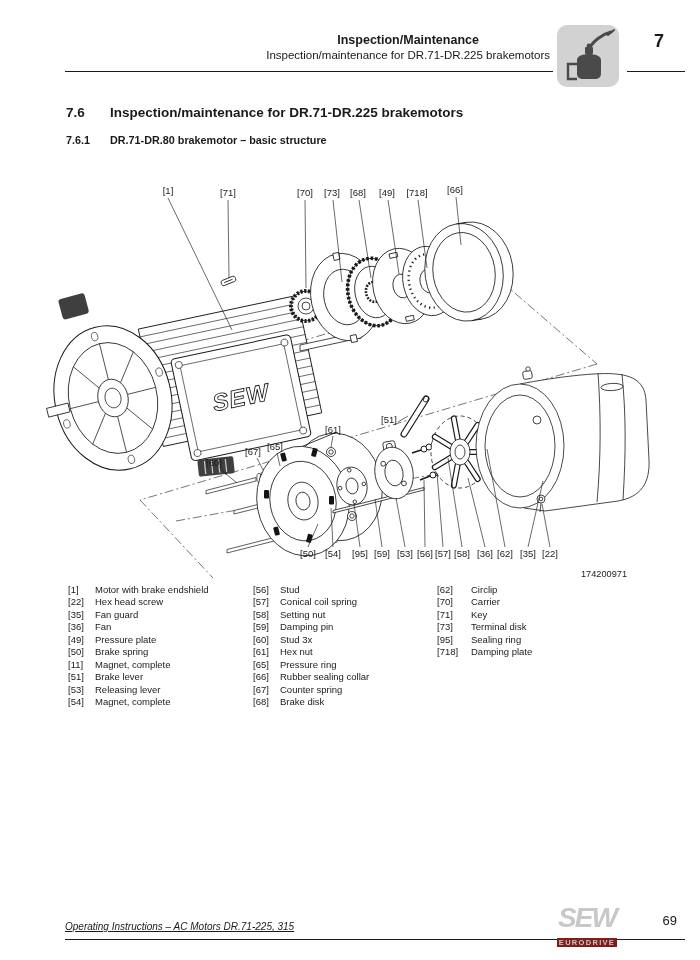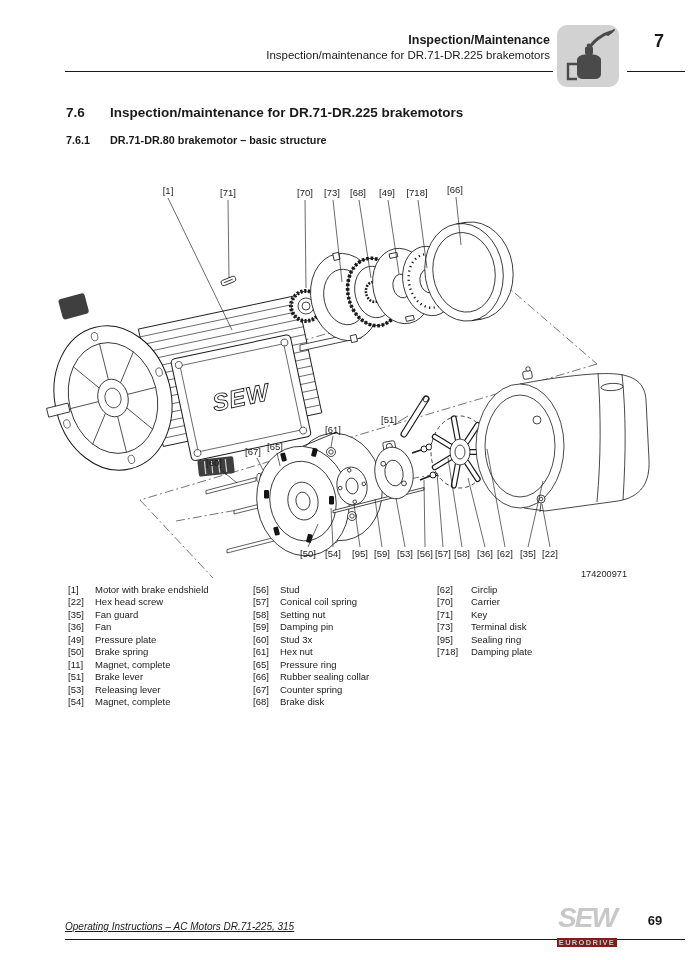--- a/index.html
+++ b/index.html
@@ -1,19 +1,19 @@
 <!DOCTYPE html>
 <html style="--icon-box-bg: #d2d2d2; --logo-gray: #c8c8c8;"><head>
 <meta charset="utf-8">
 <style>
   html,body{margin:0;padding:0;background:#fff;}
   .page{position:relative;width:700px;height:960px;background:#fff;overflow:hidden;
         font-family:"Liberation Sans",sans-serif;color:#1a1a1a;outline:1px solid #c6c6c6;}
   
-  .hdr-titles{position:absolute;top:33px;right:150px;text-align:right;white-space:nowrap;}
+  .hdr-titles{position:absolute;top:33px;right:150px;text-align:center;white-space:nowrap;}
   .hdr-bold{font-size:12.5px;font-weight:bold;line-height:15px;}
   .hdr-sub{font-size:11.5px;line-height:15px;}
   .icon-box{position:absolute;left:557px;top:25px;width:62px;height:62px;
             background:var(--icon-box-bg,#d2d2d2);border-radius:10px;}
   .chapter{position:absolute;left:634px;top:31px;width:50px;text-align:center;
            font-size:18px;font-weight:bold;}
   .rule{position:absolute;height:1.4px;background:#1a1a1a;}
   .rule-left{top:71px;left:65px;width:488px;}
   .rule-right{top:71px;left:627px;width:58px;}
   
@@ -32,22 +32,22 @@
   .pl-col.c3 .ref{flex-basis:34px;}
   .c1{left:68px;width:186px;} .c2{left:253px;width:186px;} .c3{left:437px;width:240px;}
   
   .ft-text{position:absolute;left:65px;top:921px;font-style:italic;font-size:10px;text-decoration:underline;}
   .ft-rule{position:absolute;top:939px;left:65px;width:620px;height:1.3px;background:#1a1a1a;}
   .logo{position:absolute;left:549px;top:905px;width:76px;text-align:center;}
   .logo-sew{font-size:28px;font-weight:bold;font-style:italic;letter-spacing:-2px;
             color:var(--logo-gray,#c8c8c8);line-height:26px;}
   .logo-sub{position:relative;display:inline-block;font-size:7.5px;font-weight:bold;
             letter-spacing:1.3px;color:var(--logo-gray,#c8c8c8);background:#7f1d1d;padding:0 2px;}
-  .page-num{position:absolute;left:633px;top:913px;width:44px;text-align:center;
-            font-size:13px;font-weight:bold;}
+  .page-num{position:absolute;left:633px;top:913px;width:44px;text-align:right;
+            font-size:13px;font-weight:normal;}
 </style>
 </head>
 <body>
 
 <div class="page">
 
   <div class="hdr-titles">
     <div class="hdr-bold">Inspection/Maintenance</div>
     <div class="hdr-sub">Inspection/maintenance for DR.71-DR.225 brakemotors</div>
   </div>

